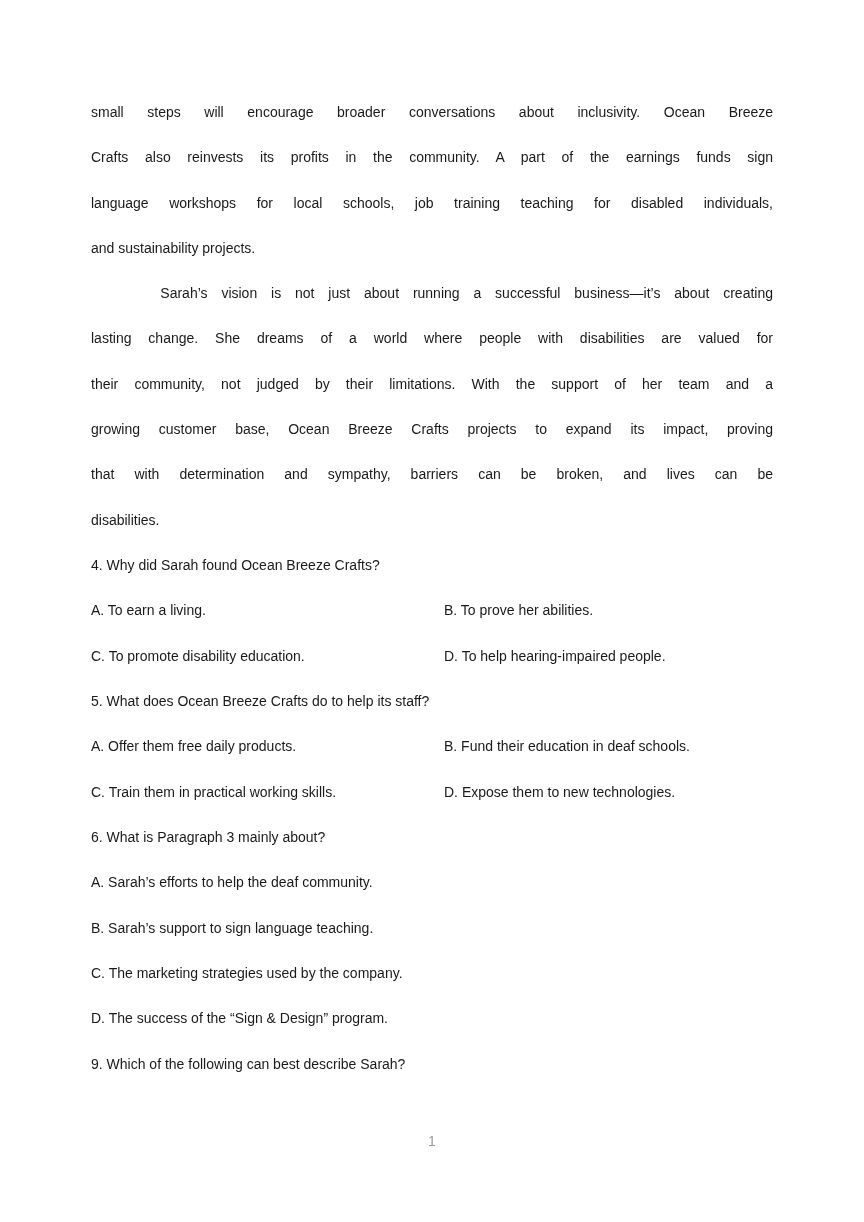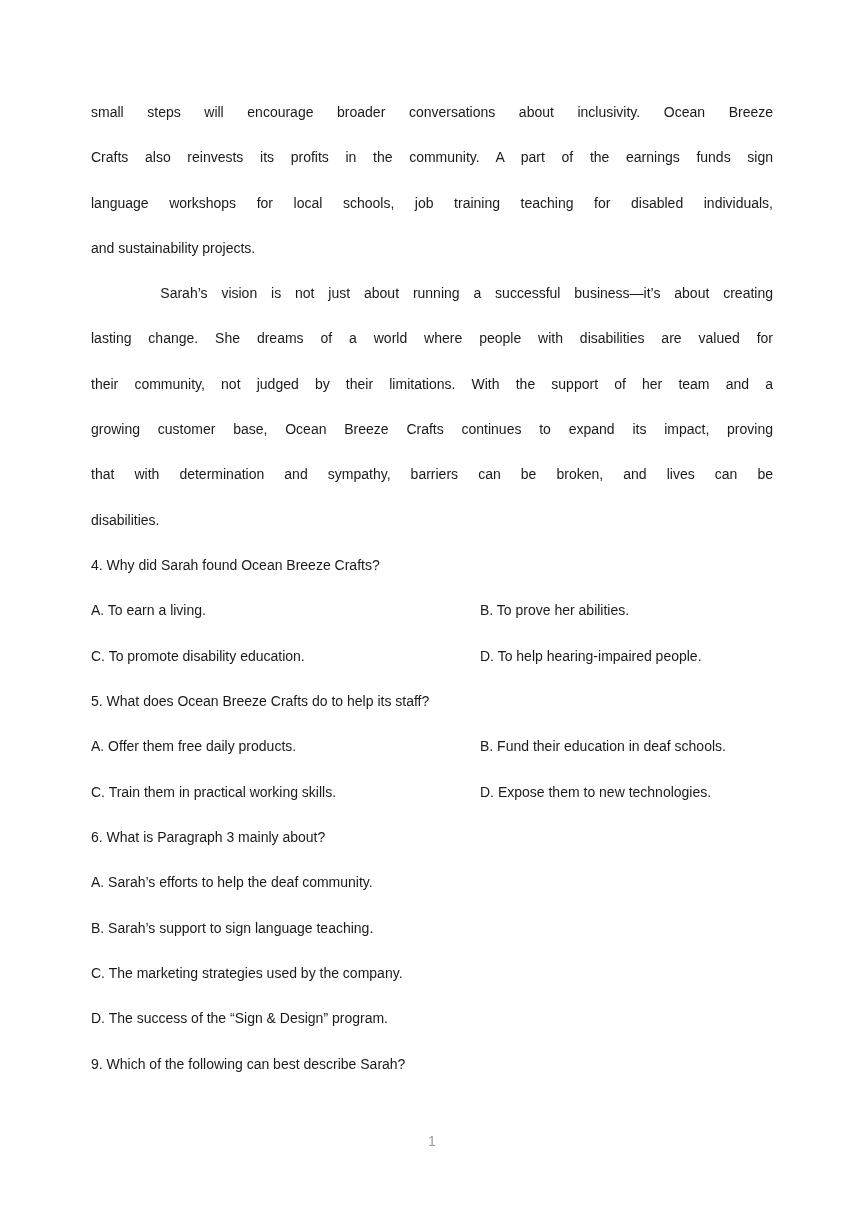--- a/index.html
+++ b/index.html
@@ -1,38 +1,38 @@
 <!DOCTYPE html>
 <html><head>
   <meta charset="utf-8">
   <style>
     html, body { margin: 0; padding: 0; background: #ffffff; }
     body { width: 864px; height: 1222px; position: relative; overflow: hidden;
            font-family: "Liberation Sans", "DejaVu Sans", sans-serif; color: #1a1a1a; }
     .page { position: absolute; left: 91px; top: 96px; width: 682px; }
     .line { position: absolute; left: 0; font-size: 14px; line-height: 22px; white-space: nowrap; }
     .just { width: 682px; text-align: justify; text-align-last: justify; white-space: normal; }
-    .col-b { left: 353px; margin-left: 36px; }
+    .col-b { left: 353px; }
     .pagenum { position: absolute; left: 0; width: 864px; top: 1133px; text-align: center;
                font-size: 14px; color: #999999; }
   </style>
 </head>
 <body>
 
 <div class="page">
 
   <div class="line just" style="top:5px">small steps will encourage broader conversations about inclusivity. Ocean Breeze</div>
   <div class="line just" style="top:50px">Crafts also reinvests its profits in the community. A part of the earnings funds sign</div>
   <div class="line just" style="top:96px">language workshops for local schools, job training teaching for disabled individuals,</div>
   <div class="line" style="top:141px">and sustainability projects.</div>
 
   <div class="line just" style="top:186px">&nbsp;&nbsp;&nbsp;&nbsp;&nbsp;Sarah’s vision is not just about running a successful business—it’s about creating</div>
   <div class="line just" style="top:231px">lasting change. She dreams of a world where people with disabilities are valued for</div>
   <div class="line just" style="top:277px">their community, not judged by their limitations. With the support of her team and a</div>
-  <div class="line just" style="top:322px">growing customer base, Ocean Breeze Crafts continues to expand its impact, proving</div>
+  <div class="line just" style="top:322px">growing customer base, Ocean Breeze Crafts projects to expand its impact, proving</div>
   <div class="line just" style="top:367px">that with determination and sympathy, barriers can be broken, and lives can be</div>
   <div class="line" style="top:413px">disabilities.</div>
 
   <div class="line" style="top:458px">4. Why did Sarah found Ocean Breeze Crafts?</div>
   <div class="line" style="top:503px">A. To earn a living.</div>
   <div class="line col-b" style="top:503px">B. To prove her abilities.</div>
   <div class="line" style="top:549px">C. To promote disability education.</div>
   <div class="line col-b" style="top:549px">D. To help hearing-impaired people.</div>
 
   <div class="line" style="top:594px">5. What does Ocean Breeze Crafts do to help its staff?</div>

